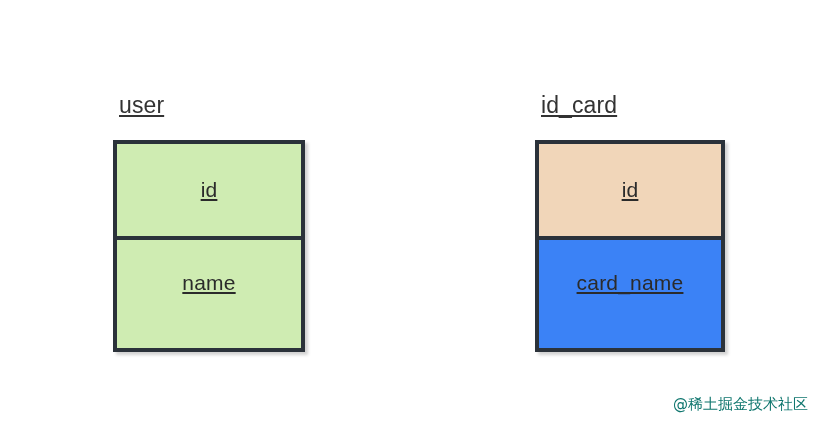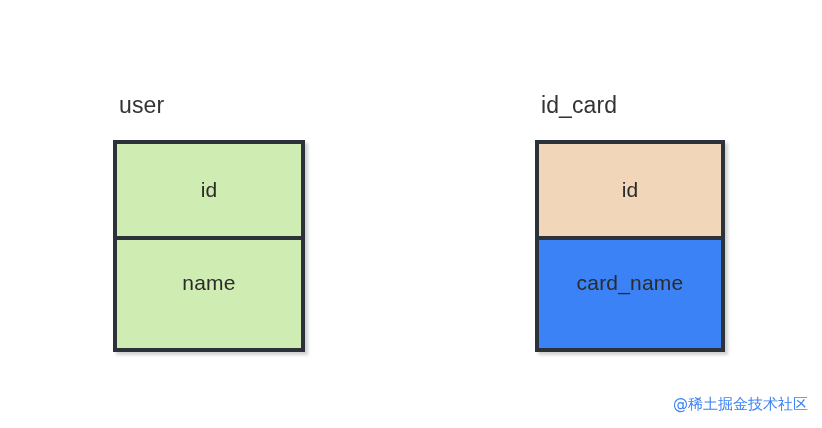--- a/index.html
+++ b/index.html
@@ -28,20 +28,21 @@
 
   .entity-title {
     position: absolute;
     left: 6px;
     top: 0;
     font-size: 23px;
     line-height: 30px;
     color: #333333;
     letter-spacing: 0.1px;
     white-space: nowrap;
+    text-decoration: underline;
   }
 
   .entity-box {
     position: absolute;
     top: 50px;
     left: 0;
     box-sizing: border-box;
     border: 4px solid #2b323a;
     box-shadow: 3px 3px 3px rgba(0, 0, 0, 0.18);
     display: flex;
@@ -50,20 +51,21 @@
 
   .entity-cell {
     box-sizing: border-box;
     display: flex;
     align-items: center;
     justify-content: center;
     font-size: 21px;
     color: #2b2b2b;
     letter-spacing: 0.2px;
     white-space: nowrap;
+    text-decoration: underline;
   }
 
   .entity-cell.first {
     flex: 0 0 96px;
     border-bottom: 4px solid #2b323a;
   }
 
   .entity-cell.second {
     flex: 1 1 auto;
     
@@ -116,15 +118,15 @@
         <span>id</span>
       </div>
 
       <div class="entity-cell second" style="background: #3b82f6;">
         <span>card_name</span>
       </div>
 
     </div>
   </div>
 
-  <div id="watermark" style="color: #3b82f6;">@稀土掘金技术社区</div>
+  <div id="watermark" style="color: #0f766e;">@稀土掘金技术社区</div>
 
 </div>
 
 </body></html>

